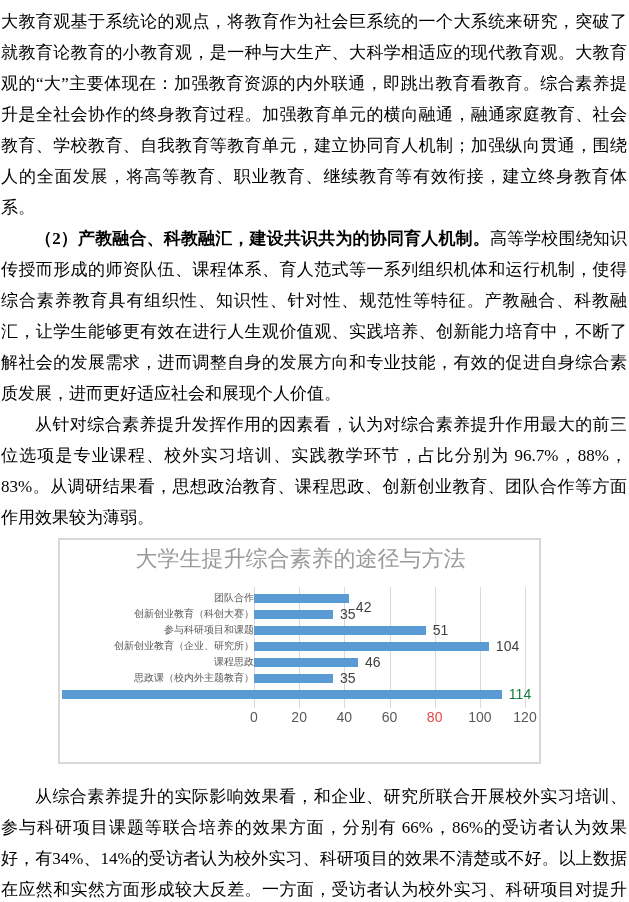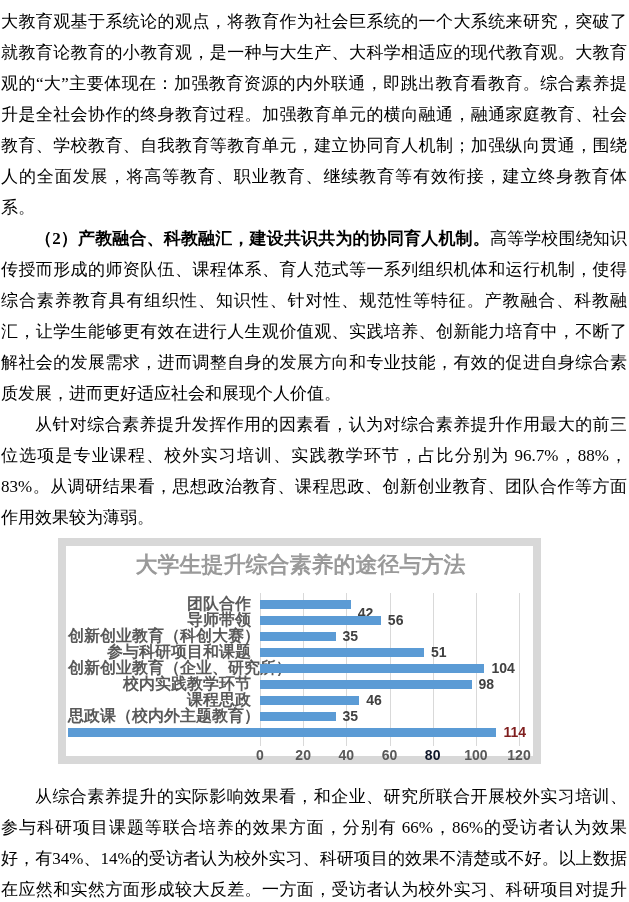--- a/index.html
+++ b/index.html
@@ -21,26 +21,25 @@
     text-align: justify;
   }
   .para.indent { text-indent: 2em; }
   .para b { font-weight: bold; }
 
   
   .chart-box {
     box-sizing: border-box;
     width: 483px; height: 226px;
     margin: 5px 0 17px 57px;
-    border: 8px solid #ef4444;
+    border: 2px solid #ef4444;
     background: #ffffff;
     padding: 5px 0 4px 2px;
     font-family: "Liberation Sans", "DejaVu Sans", sans-serif;
     overflow: visible;
-    font-weight: bold;
   }
   .chart-title {
     text-align: center;
     font-family: "Liberation Serif", "DejaVu Serif", serif;
     font-size: 22px;
     line-height: 28px;
     color: #9a9a9a;
     margin: 0 0 17px 0;
     white-space: nowrap;
   }
@@ -63,23 +62,22 @@
   .chart-row {
     display: flex;
     align-items: center;
     height: 16px;
     position: relative;
   }
   .row-label {
     flex: none;
     width: 192px;
     box-sizing: border-box;
-    padding-right: 9px;
     text-align: right;
-    font-size: 16px;
+    font-size: 10px;
     color: #595959;
     white-space: nowrap;
     overflow: visible;
   }
   .row-track {
     flex: 1;
     display: flex;
     align-items: center;
     min-width: 0;
     position: relative;
@@ -132,27 +130,20 @@
         </div>
       <div>
           <div class="chart-row">
             <div class="row-label" style="color: rgb(89, 89, 89);">团队合作</div>
             <div class="row-track">
               <div class="bar" style="width: 35%; background: rgb(91, 155, 213);"></div>
               <span class="val" style="color: rgb(64, 64, 64); margin-top: 18px;">42</span>
             </div>
           </div>
           <div class="chart-row">
-            <div class="row-label" style="color: rgb(89, 89, 89);">导师带领</div>
-            <div class="row-track">
-              <div class="bar" style="width: 46.6667%; background: rgb(91, 155, 213);"></div>
-              <span class="val" style="color: rgb(64, 64, 64);">56</span>
-            </div>
-          </div>
-          <div class="chart-row">
             <div class="row-label" style="color: rgb(89, 89, 89);">创新创业教育（科创大赛）</div>
             <div class="row-track">
               <div class="bar" style="width: 29.1667%; background: rgb(91, 155, 213);"></div>
               <span class="val" style="color: rgb(64, 64, 64);">35</span>
             </div>
           </div>
           <div class="chart-row">
             <div class="row-label" style="color: rgb(89, 89, 89);">参与科研项目和课题</div>
             <div class="row-track">
               <div class="bar" style="width: 63.3333%; background: rgb(91, 155, 213);"></div>
@@ -160,54 +151,47 @@
             </div>
           </div>
           <div class="chart-row">
             <div class="row-label" style="color: rgb(89, 89, 89);">创新创业教育（企业、研究所）</div>
             <div class="row-track">
               <div class="bar" style="width: 86.6667%; background: rgb(91, 155, 213);"></div>
               <span class="val" style="color: rgb(64, 64, 64);">104</span>
             </div>
           </div>
           <div class="chart-row">
-            <div class="row-label" style="color: rgb(89, 89, 89);">校内实践教学环节</div>
-            <div class="row-track">
-              <div class="bar" style="width: 81.6667%; background: rgb(91, 155, 213);"></div>
-              <span class="val" style="color: rgb(64, 64, 64);">98</span>
-            </div>
-          </div>
-          <div class="chart-row">
             <div class="row-label" style="color: rgb(89, 89, 89);">课程思政</div>
             <div class="row-track">
               <div class="bar" style="width: 38.3333%; background: rgb(91, 155, 213);"></div>
               <span class="val" style="color: rgb(64, 64, 64);">46</span>
             </div>
           </div>
           <div class="chart-row">
             <div class="row-label" style="color: rgb(89, 89, 89);">思政课（校内外主题教育）</div>
             <div class="row-track">
               <div class="bar" style="width: 29.1667%; background: rgb(91, 155, 213);"></div>
               <span class="val" style="color: rgb(64, 64, 64);">35</span>
             </div>
           </div>
           <div class="chart-row">
             <div class="row-track">
               <div class="bar" style="width: 95%; background: rgb(91, 155, 213);"></div>
-              <span class="val" style="color: #7f1d1d;">114</span>
+              <span class="val" style="color: #15803d;">114</span>
             </div>
           </div>
         </div>
     </div>
     <div class="x-axis">
         <span class="tick-label" style="left: 0%; color: rgb(89, 89, 89);">0</span>
         <span class="tick-label" style="left: 16.6667%; color: rgb(89, 89, 89);">20</span>
         <span class="tick-label" style="left: 33.3333%; color: rgb(89, 89, 89);">40</span>
         <span class="tick-label" style="left: 50%; color: rgb(89, 89, 89);">60</span>
-        <span class="tick-label" style="left: 66.6667%; color: #0f172a;">80</span>
+        <span class="tick-label" style="left: 66.6667%; color: #ef4444;">80</span>
         <span class="tick-label" style="left: 83.3333%; color: rgb(89, 89, 89);">100</span>
         <span class="tick-label" style="left: 100%; color: rgb(89, 89, 89);">120</span>
       </div>
   </div>
 
   <p class="para indent"><span>从综合素养提升的实际影响效果看，和企业、研究所联合开展校外实习培训、参与科研项目课题等联合培养的效果方面，分别有 66%，86%的受访者认为效果好，有34%、14%的受访者认为校外实习、科研项目的效果不清楚或不好。以上数据在应然和实然方面形成较大反差。一方面，受访者认为校外实习、科研项目对提升综合素养很重要，但另一方面，觉得这几项因素实际作用效果却不佳。</span></p>
 
 </div>
 
 </body></html>

